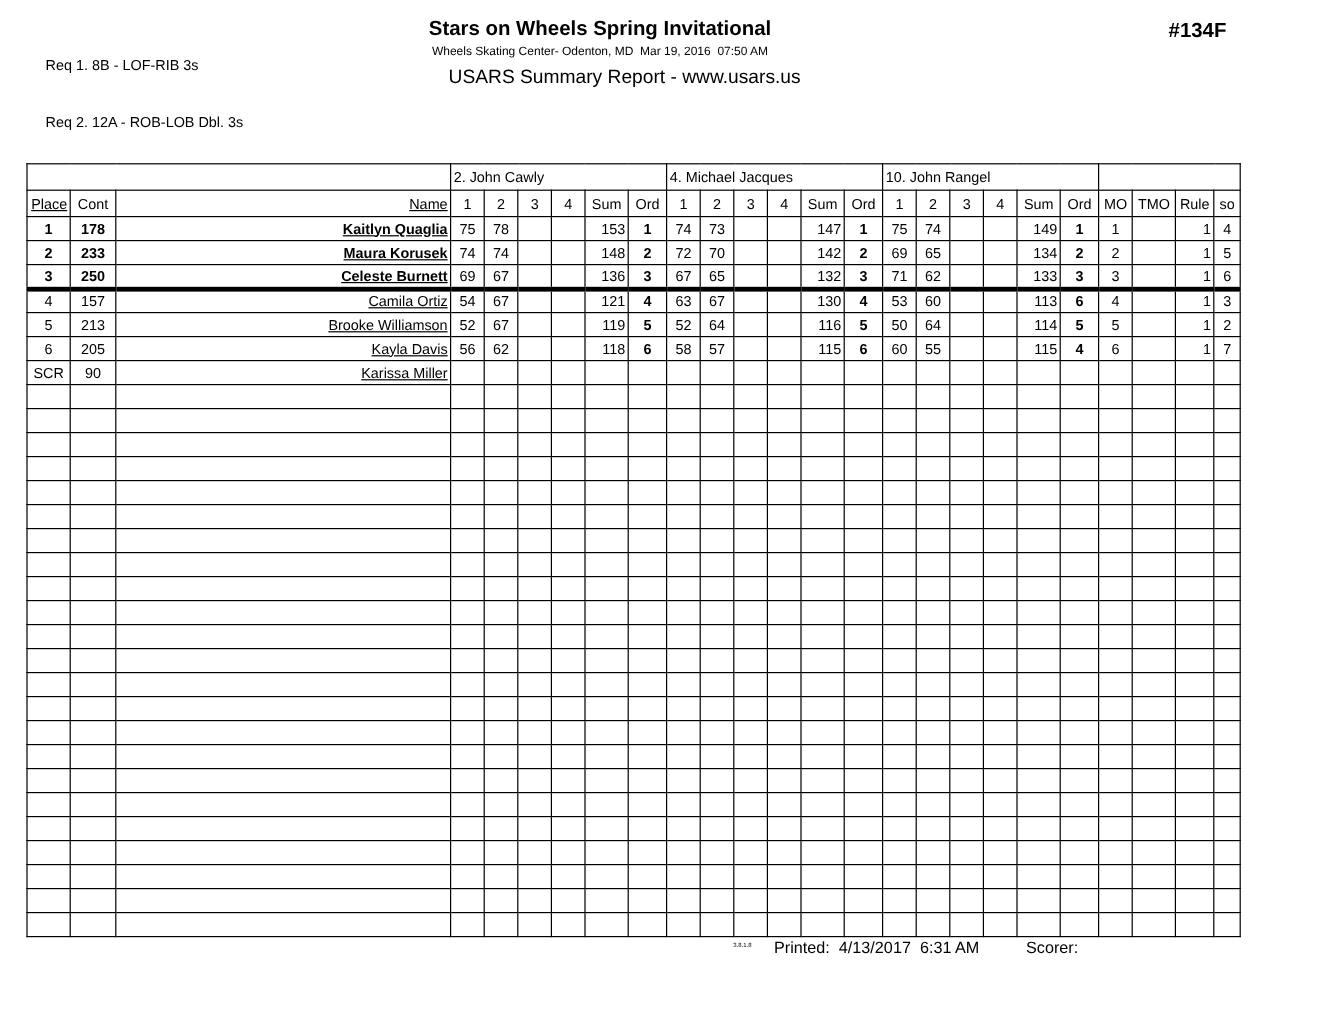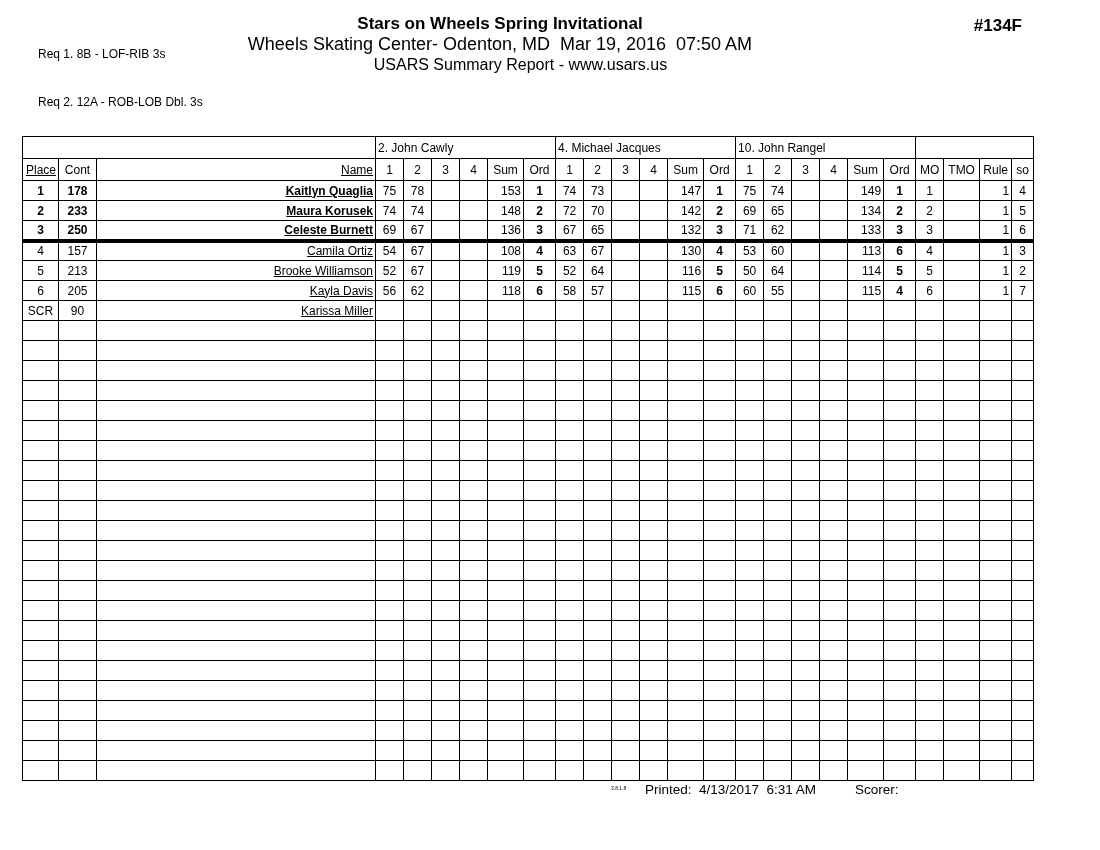--- a/index.html
+++ b/index.html
@@ -3,21 +3,21 @@
 <meta charset="utf-8">
 <style>
   * { margin:0; padding:0; box-sizing:border-box; }
   html,body { width:1100px; height:850px; background:#ffffff; overflow:hidden; }
   body { position:relative; font-family:"Liberation Sans", sans-serif; color:#000; }
 
   
   .req-block { position:absolute; left:22px; top:14px; font-size:12px; line-height:16px; white-space:pre;margin-left:16px; }
   .title-block { position:absolute; left:0; top:13px; width:1000px; text-align:center; }
   .title-main   { font-size:17px; font-weight:bold; line-height:21px; }
-  .title-venue  { font-size:18px; line-height:20px; white-space:pre; }
+  .title-venue  { font-size:10px; line-height:20px; white-space:pre; }
   .title-event  { font-size:20px; font-weight:bold; line-height:24px; }
   .title-report { font-size:16px; line-height:21px;padding-left:41px; }
   .event-num { position:absolute; top:16px; right:78px; font-size:17px; font-weight:bold; }
 
   
   table.results { position:absolute; left:22px; top:136px; width:1011px;
                   border-collapse:collapse; table-layout:fixed; }
   table.results td { border:1px solid #000; font-size:12px; height:20px;
                      padding:0 2px; overflow:hidden; white-space:nowrap; vertical-align:middle; }
   tr.jrow td, tr.hrow td { height:22px; }
@@ -200,21 +200,21 @@
         <td class="c">6</td>
       </tr>
       <tr>
         <td class="c">4</td>
         <td class="c">157</td>
         <td class="name-cell">Camila Ortiz</td>
         <td class="c">54</td>
         <td class="c">67</td>
         <td class="c"></td>
         <td class="c"></td>
-        <td class="sum-cell">108</td>
+        <td class="sum-cell">121</td>
         <td class="ord-cell">4</td>
         <td class="c">63</td>
         <td class="c">67</td>
         <td class="c"></td>
         <td class="c"></td>
         <td class="sum-cell">130</td>
         <td class="ord-cell">4</td>
         <td class="c">53</td>
         <td class="c">60</td>
         <td class="c"></td>

